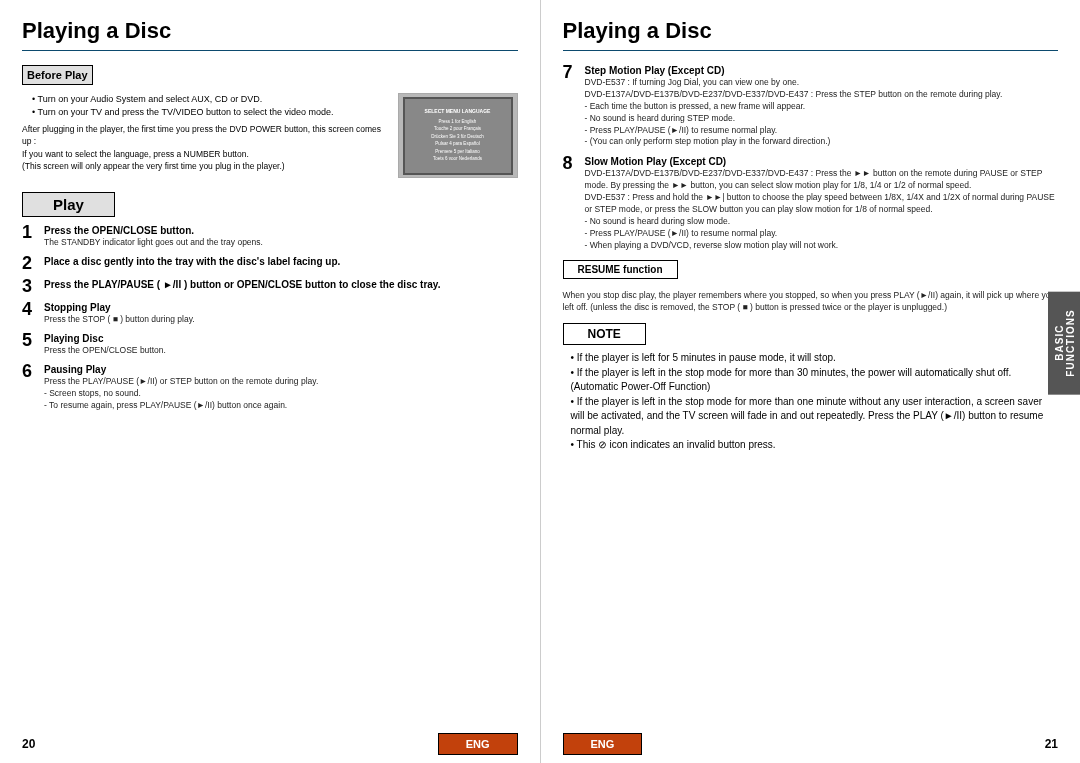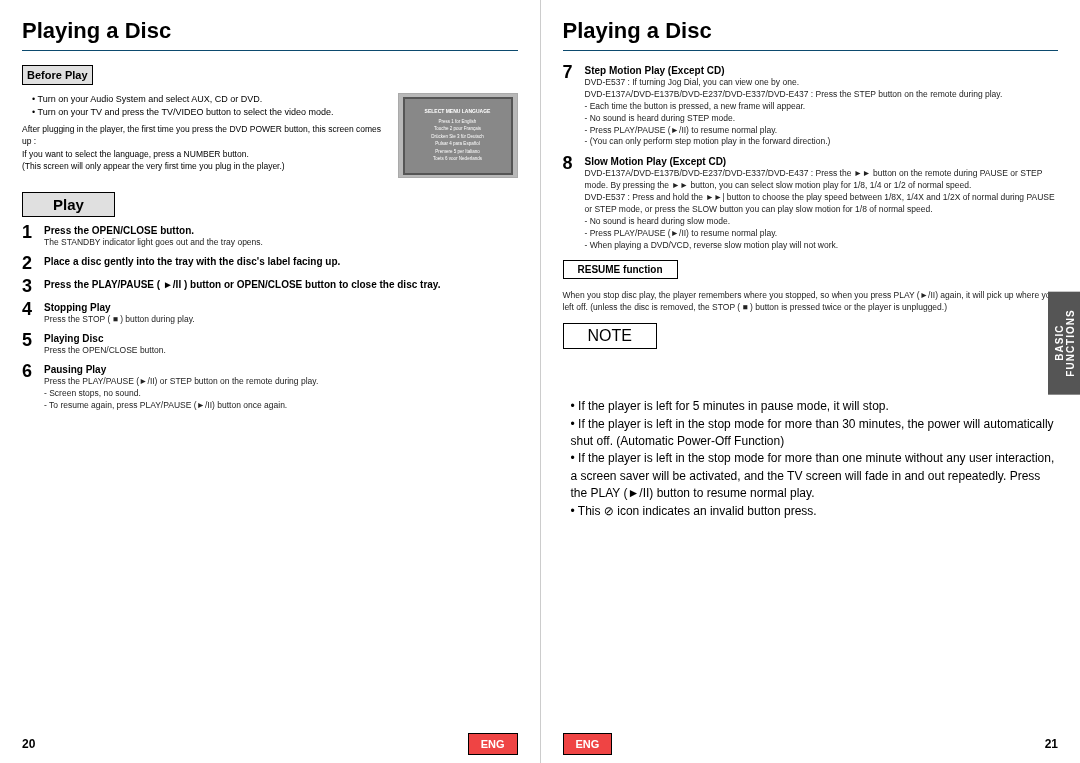--- a/index.html
+++ b/index.html
@@ -124,46 +124,45 @@
       margin-bottom: 6px;
       font-weight: bold;
       font-size: 10px;
       background: #fff;
     }
     .note-box {
       border: 1.5px solid #000;
       display: inline-block;
       padding: 3px 24px;
       margin-bottom: 6px;
-      font-weight: normal;
-      font-size: 16px;
+      font-weight: bold;
+      font-size: 12px;
       background: #fff;
     }
     .note-content {
-      font-size: 12px;
+      font-size: 10px;
       line-height: 1.45;
-      margin-top: 43px;
     }
     .note-content ul {
       list-style: none;
       padding-left: 8px;
     }
     .note-content ul li::before {
       content: "• ";
     }
     .page-num {
       font-size: 12px;
       font-weight: bold;
     }
     .eng-badge {
-      background: #ef4444;
+      background: #c2410c;
       color: #fff;
       font-size: 11px;
       font-weight: bold;
-      padding: 4px 12px;
+      padding: 4px 27px;
       border: 1px solid #000;
     }
     .clearfix::after { content: ""; display: table; clear: both; }
     .play-section-box {
       border: 1.5px solid #000;
       display: inline-block;
       padding: 3px 30px;
       margin-bottom: 8px;
       background: #e0e0e0;
       font-weight: bold;

